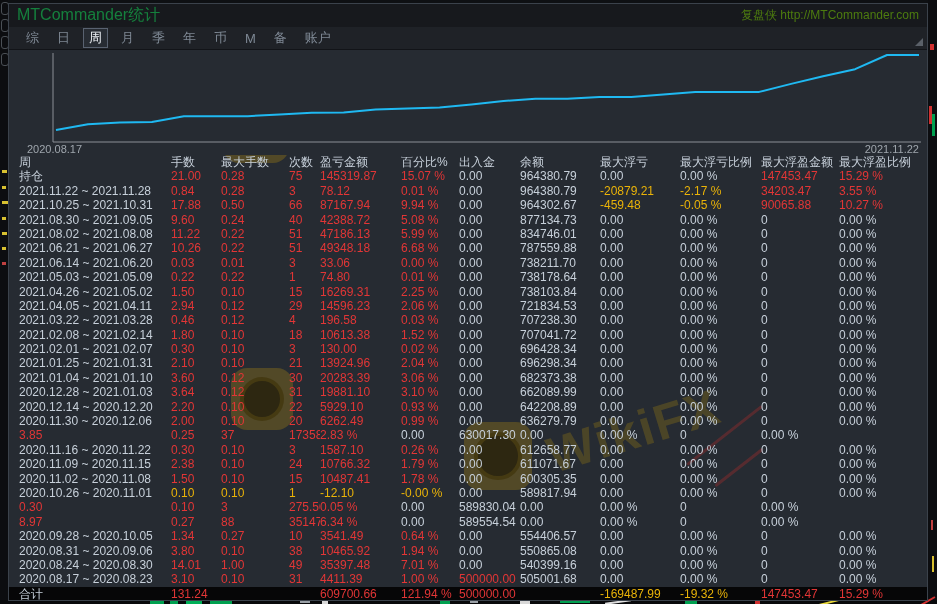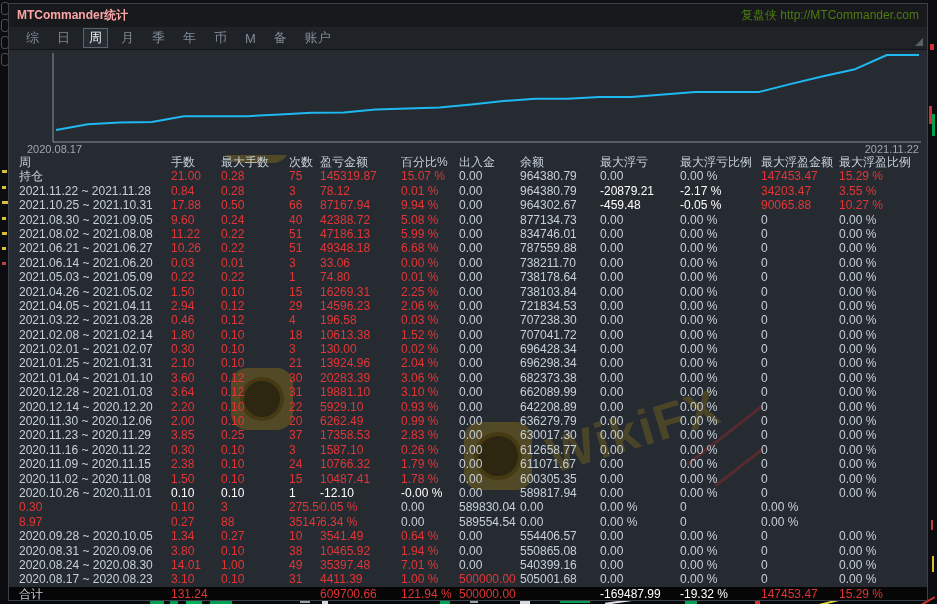--- a/index.html
+++ b/index.html
@@ -3,42 +3,42 @@
 <meta charset="utf-8">
 <style>
   html,body{margin:0;padding:0}
   body{width:937px;height:604px;background:#0e1013;overflow:hidden;position:relative;
        font-family:"Liberation Sans","DejaVu Sans",sans-serif;}
   
   .window{position:absolute;left:8px;top:3px;width:920px;height:598px;background:#262b32;
           border:1px solid #3b424b;box-sizing:border-box;overflow:hidden}
   .titlebar{height:23px;display:flex;justify-content:space-between;align-items:center;
             background:#17191d;padding:0 8px;position:relative;z-index:3}
-  .title{color:#fca5a5;font-size:12px;font-weight:bold}
+  .title{color:#15803d;font-size:16px;font-weight:normal}
   .brand{color:#4d7c0f;font-size:12px}
   .menubar{height:22px;display:flex;align-items:center;background:#1f2227;padding-left:8px;
            position:relative;z-index:3;border-bottom:1px solid #121418}
   .menu-item{color:#7e8894;font-size:13px;padding:1px 9px;cursor:default}
   .menu-item.selected{color:#eef2f6;border:1px solid #596270;background:#272c33;padding:0 5px;margin:0 4px}
   .grip{position:absolute;right:4px;bottom:3px;width:0;height:0;
         border-left:8px solid transparent;border-bottom:8px solid #5a6068}
   
   .chart{position:relative;height:105px;background:#262b32;z-index:2}
   .chart svg{position:absolute;left:0;top:0;z-index:2}
   .xlabel{position:absolute;bottom:0;font-size:11px;color:#9fa6ad;z-index:2}
   .xlabel.left{left:18px}.xlabel.right{right:8px}
   
   .table{position:relative;z-index:2}
   .t-row{display:grid;grid-template-columns:162px 50px 68px 31px 81px 58px 61px 80px 80px 81px 78px auto;
          height:14.4px;line-height:14.4px;font-size:12px;white-space:nowrap}
   .t-row>span{overflow:hidden;display:block}
   .t-row>span:first-child{padding-left:10px}
   .t-row.header>span{color:#c7d0da}
   .t-row.total{background:#060607;height:15px;line-height:15px}
-  .c-d,.c-w{color:#c7d0da}.c-r{color:#e23636}.c-g{color:#ffffff}
+  .c-d,.c-w{color:#c7d0da}.c-r{color:#e23636}.c-g{color:#eab308}
   
   .wm{position:absolute;pointer-events:none;z-index:1}
   .wm-logo{border-radius:16px;background:rgba(125,103,28,.5);display:flex;align-items:center;justify-content:center}
   .wm-logo::after{content:"";width:58%;height:58%;border-radius:50%;background:rgba(35,30,12,.78);
                   border:4px solid rgba(90,75,20,.55)}
   .wm-text{font-weight:bold;color:rgba(122,102,26,.45);transform:rotate(-17deg);letter-spacing:2px}
   .streak{position:absolute;background:rgba(190,45,45,.32);border-radius:2px;z-index:1;pointer-events:none}
   
   .edge{position:absolute;background:#0c0d10}
   .frag{position:absolute}
@@ -387,21 +387,20 @@
           <span class="c-r">6262.49</span>
           <span class="c-r">0.99 %</span>
           <span class="c-w">0.00</span>
           <span class="c-w">636279.79</span>
           <span class="c-w">0.00</span>
           <span class="c-w">0.00 %</span>
           <span class="c-w">0</span>
           <span class="c-w">0.00 %</span>
         </div>
         <div class="t-row">
-          <span class="c-d">2020.11.23 ~ 2020.11.29</span>
           <span class="c-r">3.85</span>
           <span class="c-r">0.25</span>
           <span class="c-r">37</span>
           <span class="c-r">17358.53</span>
           <span class="c-r">2.83 %</span>
           <span class="c-w">0.00</span>
           <span class="c-w">630017.30</span>
           <span class="c-w">0.00</span>
           <span class="c-w">0.00 %</span>
           <span class="c-w">0</span>

